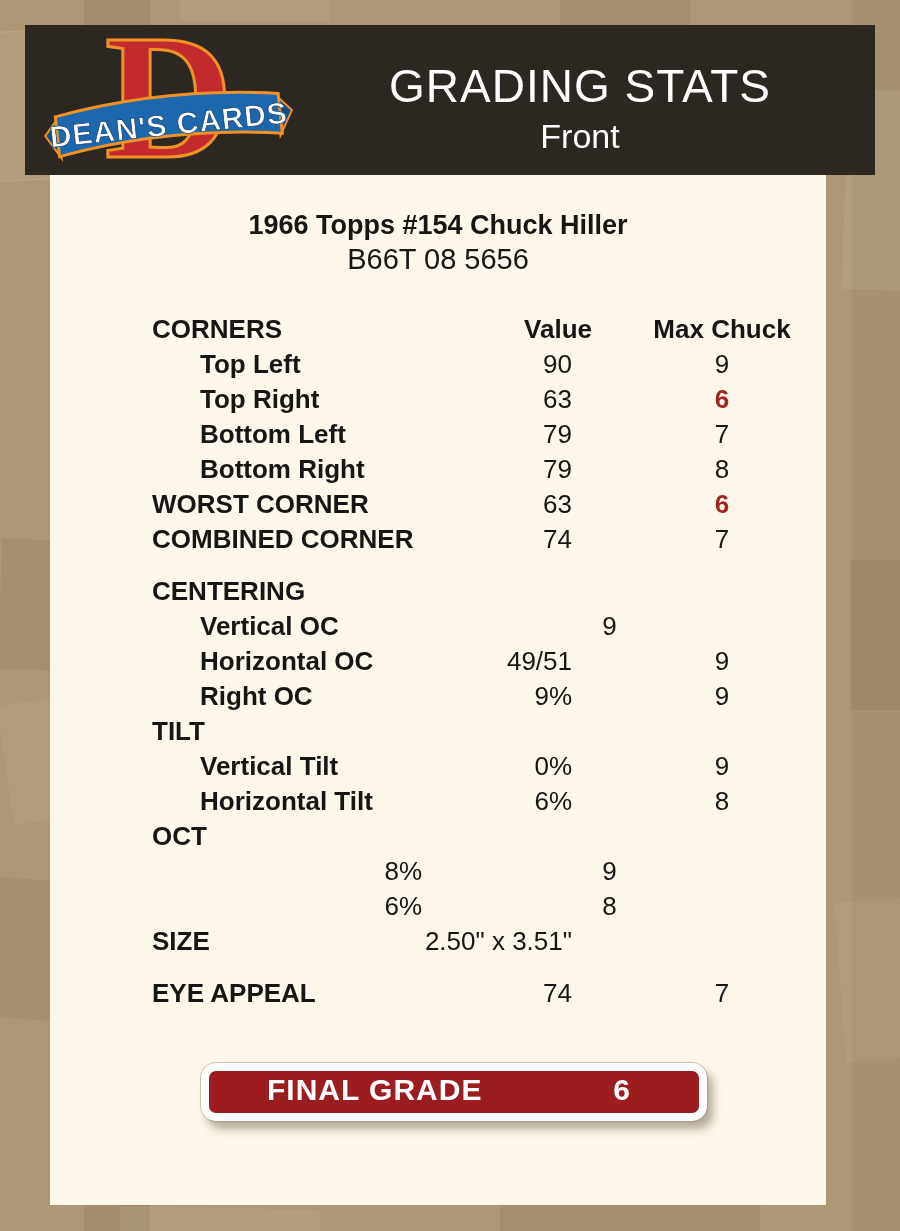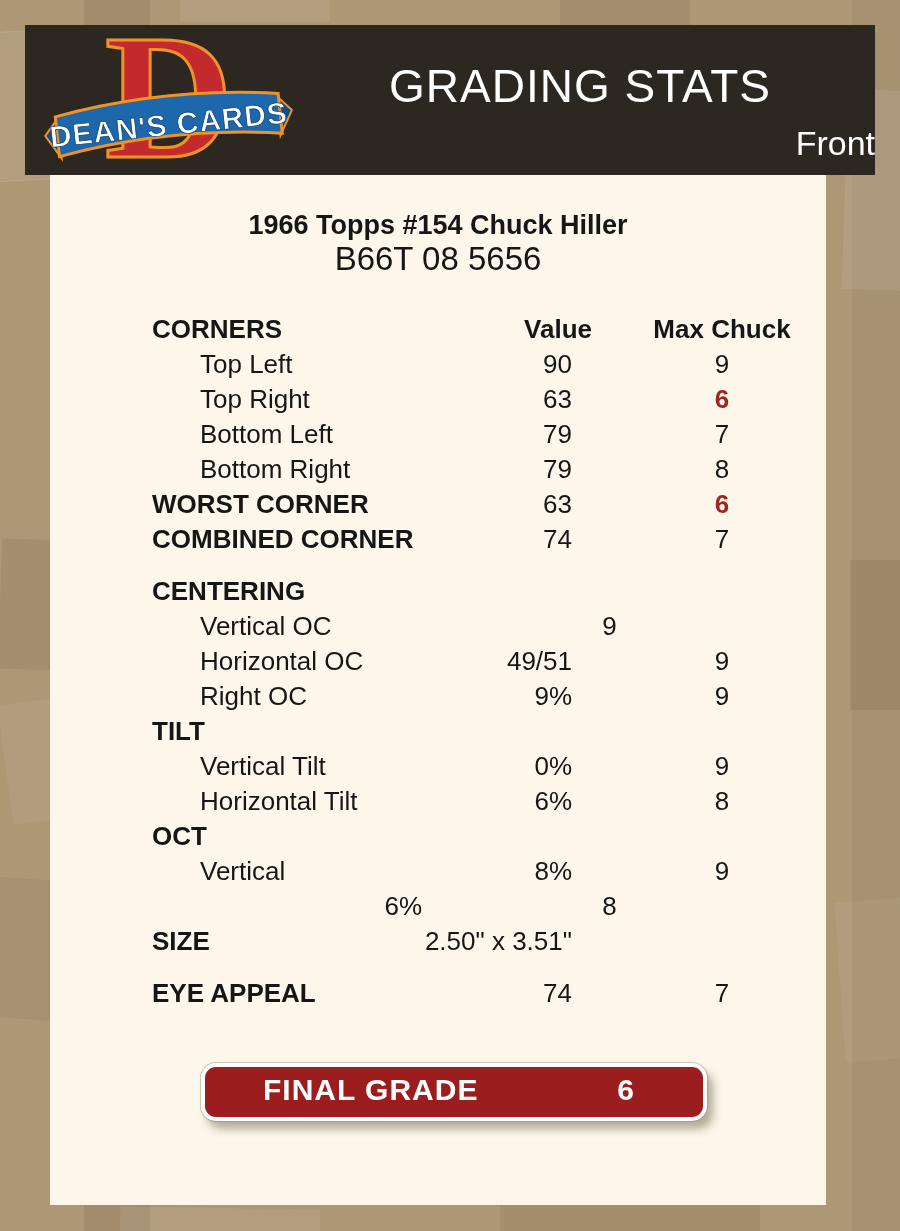--- a/index.html
+++ b/index.html
@@ -26,51 +26,51 @@
     position:absolute;left:25px;top:25px;width:850px;height:150px;
     background:var(--header-bg);z-index:2;
   }
   .logo{position:absolute;left:26px;top:10px;width:236px;height:132px;overflow:visible;}
   .logo svg{overflow:visible;}
   .header-titles{
     position:absolute;left:260px;top:0;width:590px;height:136px;
     text-align:center;color:#ffffff;padding-top:33px;
   }
   .header-title{font-size:46px;line-height:56px;letter-spacing:1px;font-weight:400;}
-  .header-subtitle{font-size:34px;line-height:44px;margin-top:7px;font-weight:400;text-align:right;}
+  .header-subtitle{font-size:34px;line-height:44px;margin-top:0;font-weight:400;}
 
   
   .panel{
     position:absolute;left:50px;top:175px;width:776px;height:1030px;
     background:var(--panel-bg);z-index:1;
   }
   .card-name{margin-top:33px;text-align:center;font-size:27px;line-height:34px;font-weight:700;}
-  .card-serial{text-align:center;font-size:33px;line-height:34px;}
+  .card-serial{text-align:center;font-size:29px;line-height:34px;}
 
   
   .grading-table{position:absolute;left:102px;top:137px;width:660px;}
   .row{
     display:grid;grid-template-columns:270px 150px 75px 150px;
     height:35px;align-items:center;font-size:26px;line-height:35px;
   }
-  .row .label{white-space:nowrap;}
+  .row .label{white-space:nowrap;font-weight:bold;}
   .row .value{text-align:right;white-space:nowrap;}
   .row .grade{text-align:center;}
   .row.header-row .label,.row.header-row .value,.row.header-row .grade{font-weight:700;}
   .row.header-row .value span{position:relative;left:20px;}
   .row.bold-label .label{font-weight:700;}
   .row.indent .label{padding-left:48px;}
   .row.gap-before{margin-top:17px;}
   .grade-red{color:var(--grade-red);font-weight:700;}
 
   
   .final-grade{
     position:absolute;left:201px;top:1063px;width:506px;height:58px;
     background:var(--button-red);
-    border:4px solid #ffffff;border-radius:15px;
+    border:8px solid #ffffff;border-radius:15px;
     box-shadow:0 0 0 1px rgba(150,138,115,0.45), 6px 8px 9px rgba(96,80,55,0.45);
     display:flex;align-items:center;justify-content:space-between;
     padding:0 68px 4px 58px;color:#ffffff;font-size:30px;font-weight:700;
     letter-spacing:1px;cursor:pointer;z-index:2;
   }
 </style>
 </head>
 <body>
 
 <div id="page">
@@ -199,21 +199,20 @@
           <span class="cell spacer"></span>
           <span class="cell grade">8</span>
         </div>
           <div class="row t-row bold-label">
           <span class="cell label">OCT</span>
           <span class="cell value"></span>
           <span class="cell spacer"></span>
           <span class="cell grade"></span>
         </div>
           <div class="row t-row indent">
-          <span class="cell label">Vertical</span>
           <span class="cell value">8%</span>
           <span class="cell spacer"></span>
           <span class="cell grade">9</span>
         </div>
           <div class="row t-row indent">
           <span class="cell value">6%</span>
           <span class="cell spacer"></span>
           <span class="cell grade">8</span>
         </div>
           <div class="row t-row bold-label">

